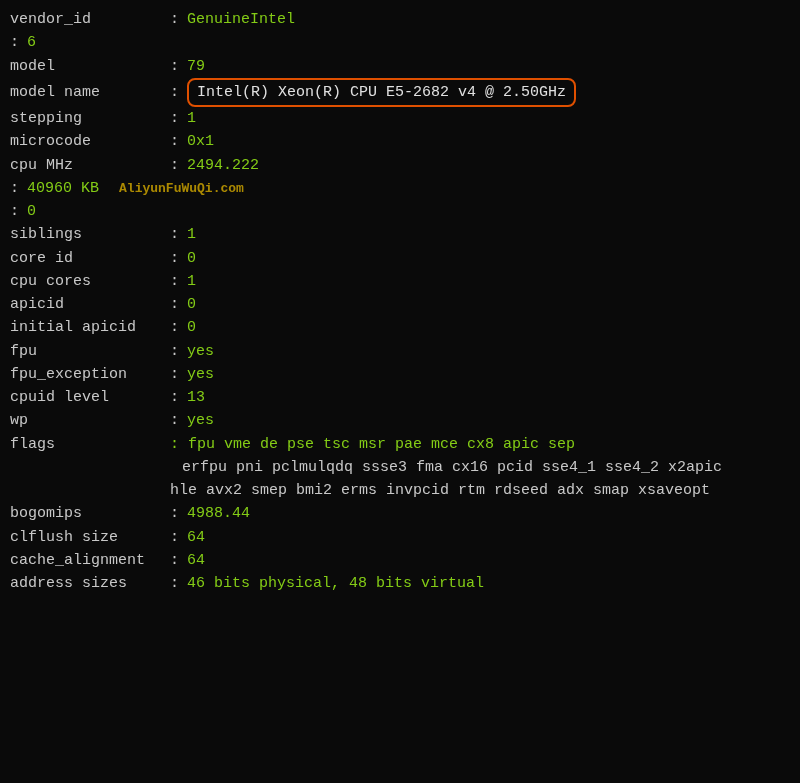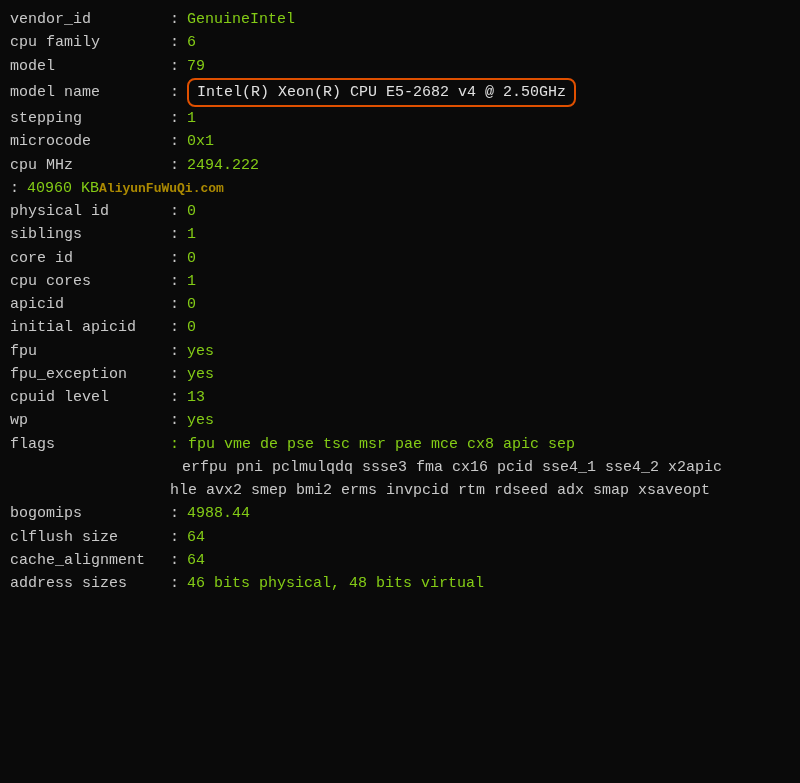--- a/index.html
+++ b/index.html
@@ -49,21 +49,20 @@
 </head>
 <body>
 
 <div class="terminal-content">
 <div class="row">
       <span class="key">vendor_id</span>
       <span class="colon">: </span>
       <span class="value">GenuineIntel</span>
     </div>
     <div class="row">
-      <span class="key">cpu family</span>
       <span class="colon">: </span>
       <span class="value">6</span>
     </div>
     <div class="row">
       <span class="key">model</span>
       <span class="colon">: </span>
       <span class="value">79</span>
     </div>
     <div class="row">
       <span class="key">model name</span>
@@ -80,24 +79,23 @@
       <span class="colon">: </span>
       <span class="value">0x1</span>
     </div>
     <div class="row">
       <span class="key">cpu MHz</span>
       <span class="colon">: </span>
       <span class="value">2494.222</span>
     </div>
     <div class="row">
       <span class="colon">: </span>
-      <span style="position: relative; display: inline-block;"><span class="value">40960 KB</span><span style="color: rgb(200, 160, 0); font-weight: bold; font-size: 13px; opacity: 0.85;">AliyunFuWuQi.com</span></span>
+      <span style="position: relative; display: inline-block;"><span class="value">40960 KB</span><span style="color: rgb(200, 160, 0); font-weight: bold; font-size: 13px; margin-left: 20px; opacity: 0.85;">AliyunFuWuQi.com</span></span>
     </div>
     <div class="row">
-      <span class="key">physical id</span>
       <span class="colon">: </span>
       <span class="value">0</span>
     </div>
     <div class="row">
       <span class="key">siblings</span>
       <span class="colon">: </span>
       <span class="value">1</span>
     </div>
     <div class="row">
       <span class="key">core id</span>

